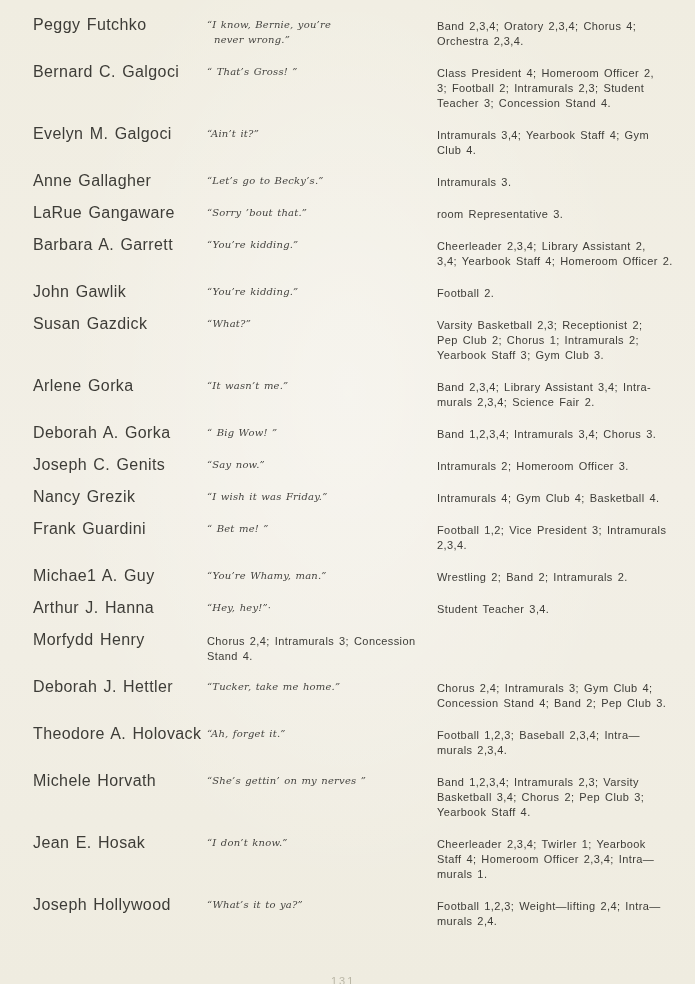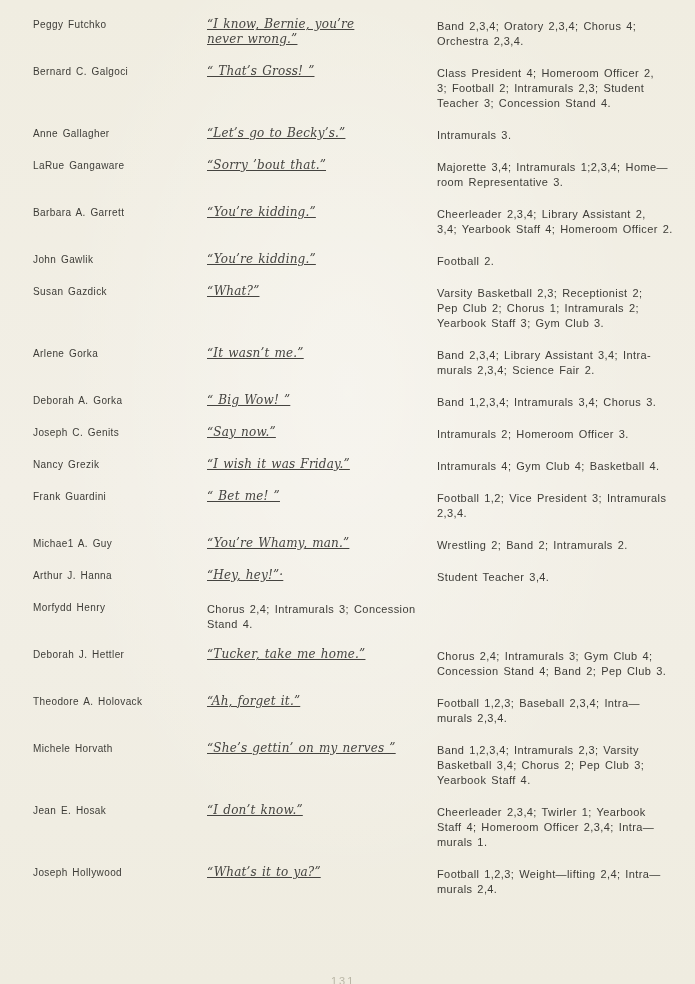--- a/index.html
+++ b/index.html
@@ -24,41 +24,40 @@
     box-sizing: border-box;
   }
   .row {
     display: flex;
     align-items: flex-start;
     margin-bottom: 15px;
   }
   .name {
     width: 174px;
     flex: 0 0 174px;
-    font-size: 10px;
+    font-size: 16px;
     line-height: 15px;
     letter-spacing: 0.4px;
     word-spacing: 1.5px;
     color: var(--ink, #3d3c37);
     white-space: nowrap;
   }
   .quote {
     width: 230px;
     flex: 0 0 230px;
     font-family: "DejaVu Serif", serif;
     font-style: italic;
-    font-size: 12px;
+    font-size: 10px;
     line-height: 15px;
     letter-spacing: 0.2px;
     word-spacing: 1px;
     color: var(--quote-ink, #454440);
-    text-decoration: underline;
   }
   .quote div { white-space: nowrap; }
-  .quote div + div { }
+  .quote div + div { margin-left: 7px; }
   .acts {
     flex: 1 1 auto;
     font-size: 11px;
     line-height: 15px;
     letter-spacing: 0.4px;
     word-spacing: 1.5px;
     color: var(--ink, #3d3c37);
     padding-top: 2px;
   }
   .acts div { white-space: nowrap; }
@@ -96,38 +95,47 @@
     <div class="quote">
           <div>“ That’s Gross! ”</div>
         </div>
     <div class="acts">
           <div>Class President 4; Homeroom Officer 2,</div>
           <div>3; Football 2; Intramurals 2,3; Student</div>
           <div>Teacher 3; Concession Stand 4.</div>
         </div>
   </div>
 
+  <div class="row">
+    <div class="name">Evelyn M. Galgoci</div>
+    <div class="quote">
+          <div>“Ain’t it?”</div>
+        </div>
+    <div class="acts">
+          <div>Intramurals 3,4; Yearbook Staff 4; Gym</div>
+          <div>Club 4.</div>
+        </div>
+  </div>
 
   <div class="row">
     <div class="name">Anne Gallagher</div>
     <div class="quote">
           <div>“Let’s go to Becky’s.”</div>
         </div>
     <div class="acts">
           <div>Intramurals 3.</div>
         </div>
   </div>
 
   <div class="row">
     <div class="name">LaRue Gangaware</div>
     <div class="quote">
           <div>“Sorry ’bout that.”</div>
         </div>
     <div class="acts">
-          <div>Majorette 3,4; Intramurals 1;2,3,4; Home—</div>
           <div>room Representative 3.</div>
         </div>
   </div>
 
   <div class="row">
     <div class="name">Barbara A. Garrett</div>
     <div class="quote">
           <div>“You’re kidding.”</div>
         </div>
     <div class="acts">

